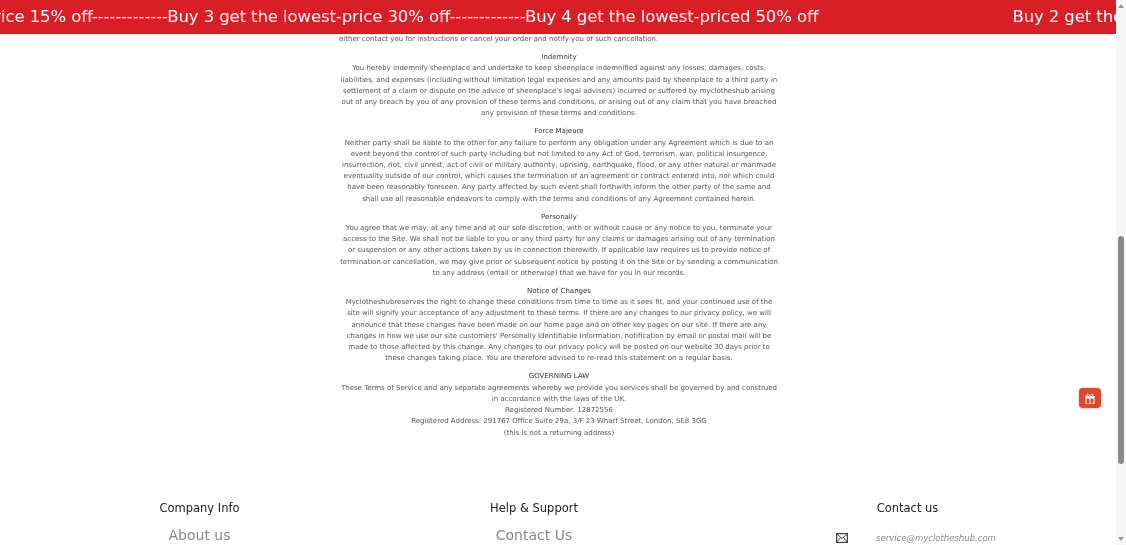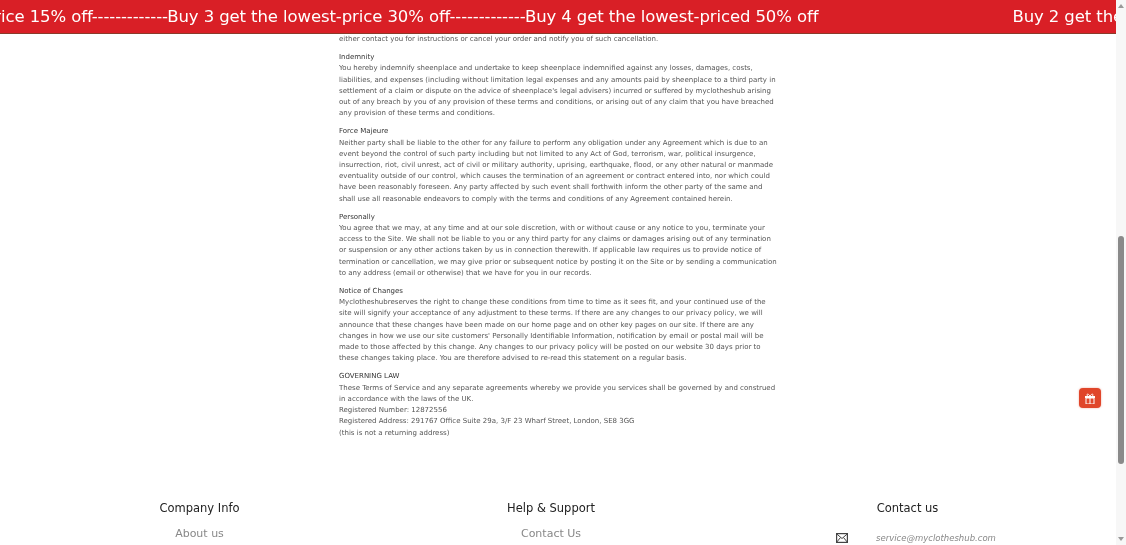--- a/index.html
+++ b/index.html
@@ -16,32 +16,32 @@
     color: #ffffff; font-size: 16.5px; letter-spacing: -0.1px; line-height: 22px;
   }
   .promo-gap { display: inline-block; width: 194px; }
 
   .content {
     position: absolute; left: 339px; top: 34px; width: 440px;
     font-size: 7px; line-height: 11.2px; color: #555;
   }
   .content p { margin: 0; }
   .lead-text { margin-top: 3px; }
-  .section { margin-top: 7px; }
+  .section { margin-top: 7px; text-align: center; }
   .section-title { color: #333; font-size: 7px; }
   .section-body { color: #555; }
   .info-line { color: #555; }
 
   .footer-col { position: absolute; text-align: center; }
   .footer-heading { font-size: 11.5px; color: #222; }
-  .footer-link { font-size: 11px; color: #888; text-decoration: none; display: block; }
+  .footer-link { font-size: 14px; color: #888; text-decoration: none; display: block; }
 
   .col-company { left: 142px; top: 501px; width: 115px; }
   .col-company .footer-link { margin-top: 12px; }
-  .col-help { left: 492px; top: 501px; width: 118px; }
+  .col-help { left: 475px; top: 501px; width: 118px; }
   .col-help .footer-link { margin-top: 12px; }
   .col-contact-h { left: 860px; top: 501px; width: 95px; }
   .contact-row { position: absolute; left: 836px; top: 528px; display: flex; align-items: center; }
   .contact-row .footer-link { margin-left: 28px; font-size: 8.5px; font-style: italic; }
 
   .gift-button {
     position: absolute; left: 1079px; top: 388px; width: 22px; height: 20px;
     background: #e0462a; border-radius: 4px; display: flex; align-items: center; justify-content: center;
     box-shadow: 0 0 2px rgba(224,70,42,0.5);
   }

